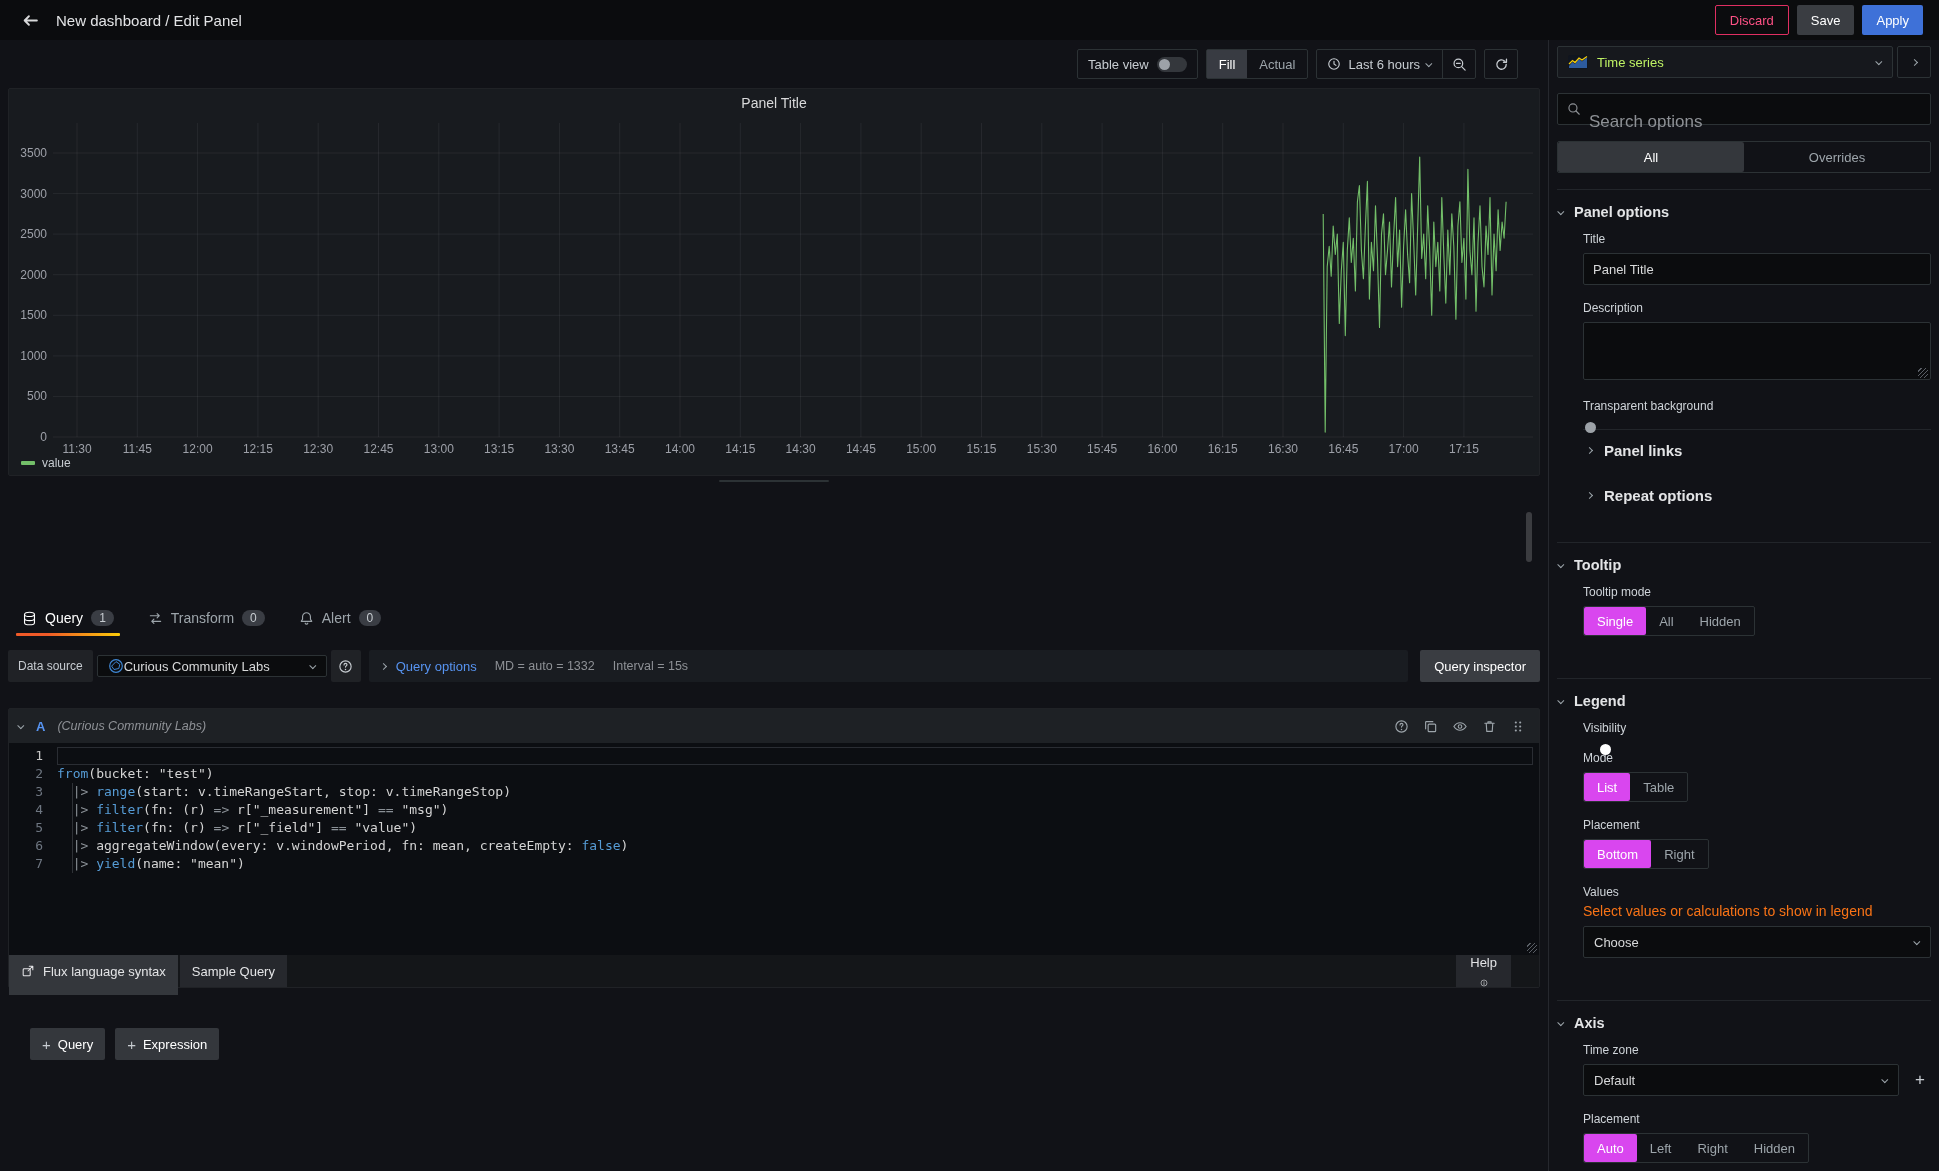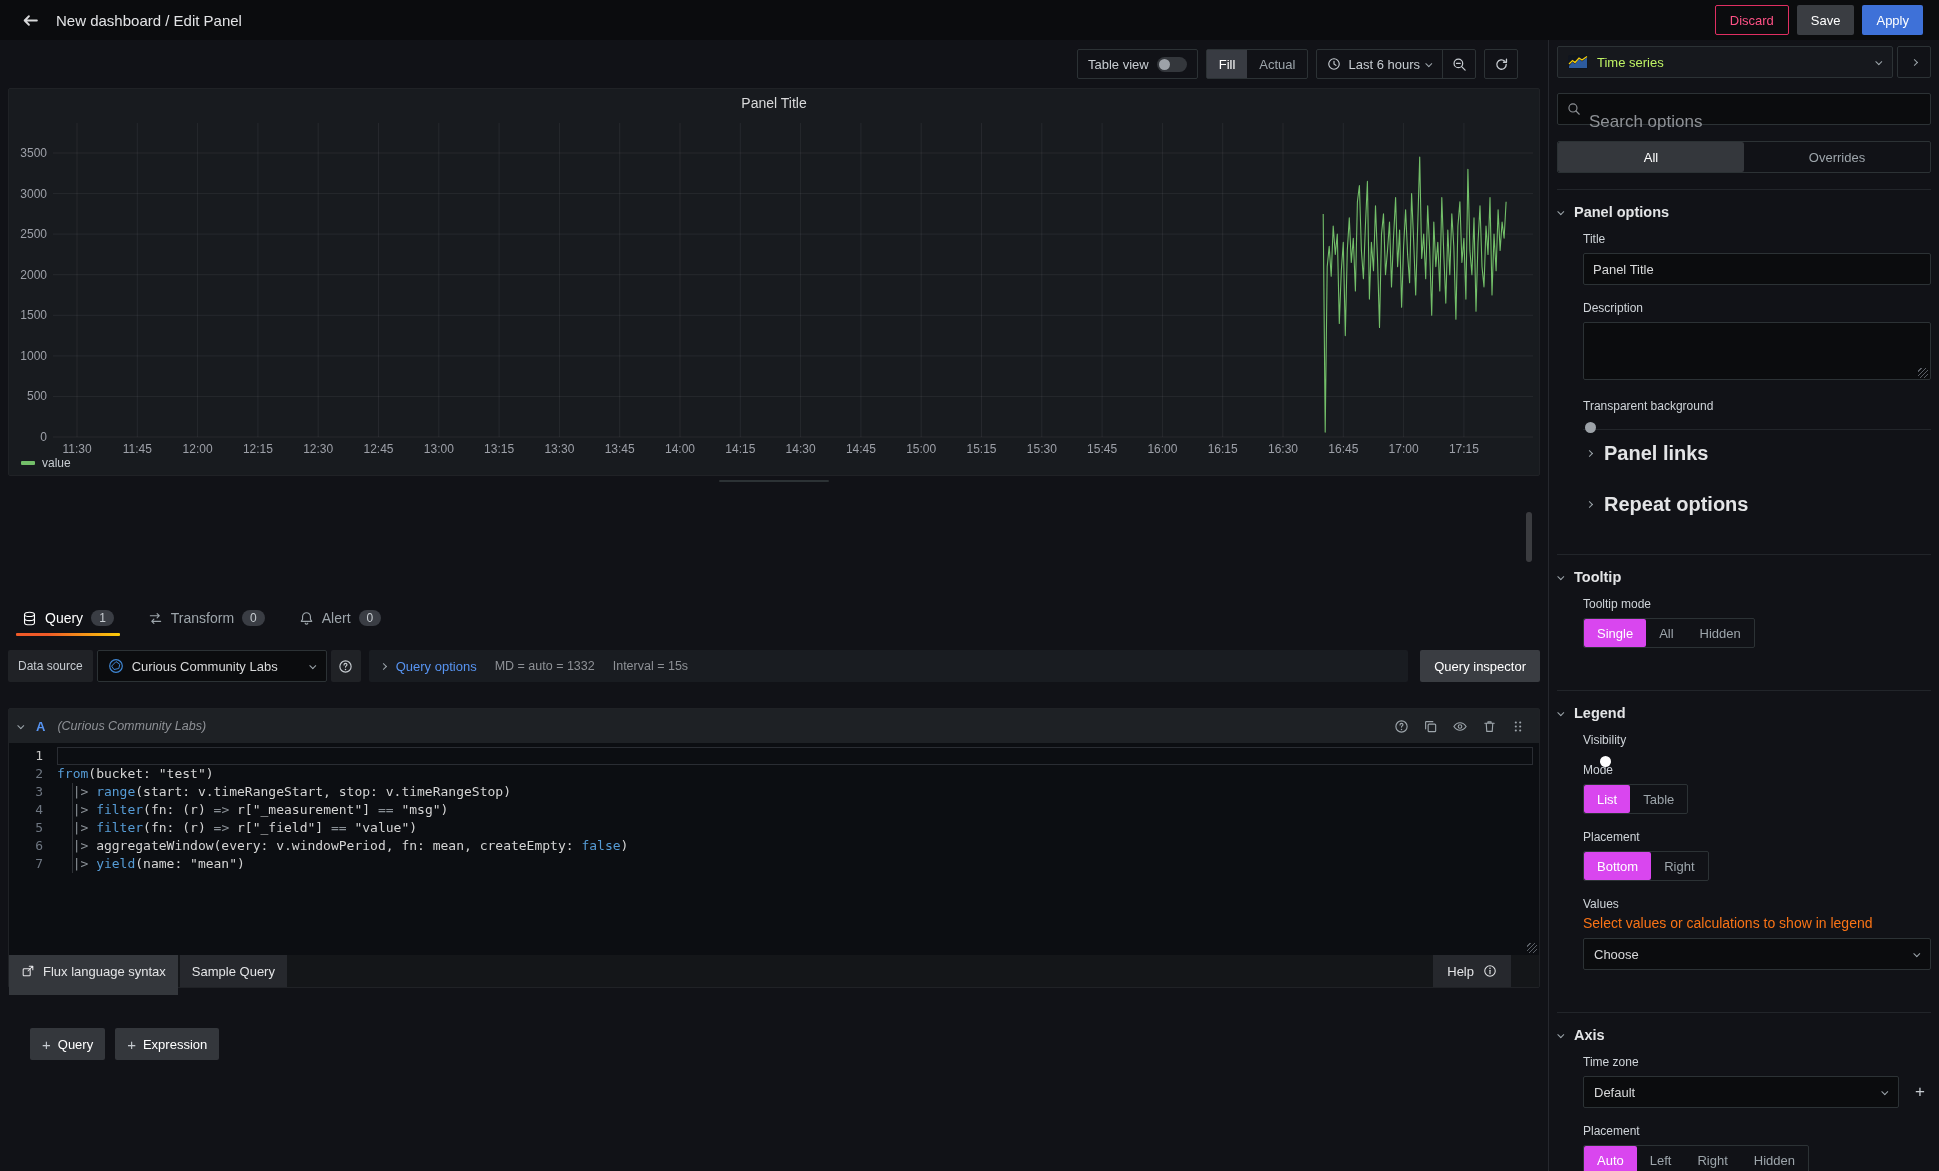--- a/index.html
+++ b/index.html
@@ -61,22 +61,22 @@
     color:#9da5ab; cursor:pointer; font-size:14px; }
   .tab.active { color:#fff; font-weight:500; }
   .tab.active::after { content:""; position:absolute; left:0; right:0; bottom:0; height:3px;
     background:linear-gradient(90deg,#f05a28 30%,#fbca0a 99%); border-radius:1px; }
   .badge { background:#3a3d44; color:#c7ccd1; border-radius:9px; padding:1px 8px; font-size:12px; font-weight:400; }
 
   
   .ds-row { display:flex; align-items:center; margin-top:14px; height:32px; gap:4px; }
   .ds-label { background:#202226; height:32px; display:flex; align-items:center; padding:0 10px;
     border-radius:2px; font-size:12px; font-weight:500; color:#c7ccd1; }
-  .ds-select { background:#0b0c0e; border:1px solid #2c3235; border-radius:2px; height:32px;
-    display:flex; align-items:center; gap:8px; padding:0 10px; min-width:230px; cursor:pointer; }
+  .ds-select { background:#0b0c0e; border:1px solid #2c3235; border-radius:2px; height:22px;
+    display:flex; align-items:center; gap:0; padding:0 10px; min-width:230px; cursor:pointer; }
   .ds-select .name { flex:1; font-size:13px; color:#d8d9da; }
   .icon-btn { width:30px; height:32px; background:#202226; border-radius:2px; display:flex;
     align-items:center; justify-content:center; color:#c7ccd1; cursor:pointer; }
   .qo-bar { flex:1; background:#191c21; height:32px; border-radius:2px; display:flex; align-items:center;
     gap:10px; padding:0 12px; margin-left:4px; }
   .qo-link { color:#5794f2; font-weight:500; cursor:pointer; }
   .qo-meta { color:#8e9196; font-size:12.5px; margin-left:8px; }
   .btn-inspector { background:#3a3d42; color:#fff; height:32px; display:flex; align-items:center;
     padding:0 14px; border-radius:2px; margin-left:8px; font-weight:500; cursor:pointer; }
 
@@ -99,21 +99,21 @@
   .indent-guide { position:absolute; left:63px; top:40px; width:1px; height:90px; background:#2f3237; }
   .resize-corner { position:absolute; right:2px; bottom:2px; width:10px; height:10px;
     background:repeating-linear-gradient(135deg, transparent 0 2px, #5a5f66 2px 3px); cursor:nwse-resize; }
   .qfoot { height:32px; background:#141619; display:flex; align-items:center; padding:0 0 0 0; }
   .btn-syntax { background:#34373c; color:#e3e4e6; height:47px; display:flex; align-items:center; gap:8px;
     padding:0 12px; font-weight:500; cursor:pointer; }
   .btn-sample { background:#26282d; color:#e3e4e6; height:32px; display:flex; align-items:center;
     padding:0 12px; font-weight:500; cursor:pointer; margin-left:2px; }
   .qfoot .fspace { flex:1; }
   .btn-help { background:#26282d; color:#e3e4e6; height:32px; display:flex; align-items:center; gap:9px;
-    padding:0 14px; font-weight:500; cursor:pointer; margin-right:28px; }
+    padding:0 14px; font-weight:500; cursor:pointer; margin-right:28px;flex-direction:column; }
 
   .add-row { display:flex; gap:10px; margin-top:40px; padding-left:22px; }
   .btn-add { background:#34373c; color:#fff; height:32px; display:flex; align-items:center; gap:7px;
     padding:0 12px; border-radius:2px; font-weight:500; cursor:pointer; }
   .plus { font-size:15px; color:#c7ccd1; }
 
   
   .viz-row { display:flex; gap:4px; }
   .viz-select { flex:1; height:32px; border:1px solid #2c3235; border-radius:2px; background:#16181d;
     display:flex; align-items:center; gap:9px; padding:0 10px; cursor:pointer; }
@@ -144,21 +144,21 @@
   .t-area { width:100%; height:58px; background:#0b0c0e; border:1px solid #2c3235; border-radius:2px;
     color:#d8d9da; padding:6px 9px; font-family:inherit; font-size:13px; outline:none; resize:none; position:relative; }
   .ta-wrap { position:relative; }
   .ta-wrap .resize-corner { right:3px; bottom:5px; }
   .seg-group { display:inline-flex; height:30px; border:1px solid #2c3235; border-radius:2px; background:#111217; }
   .seg-group .seg { padding:0 13px; display:flex; align-items:center; color:#9da5ab; cursor:pointer; border-radius:2px; }
   .seg-group .seg.on { background:#d946ef; color:#fff; font-weight:500; }
   .collapse-row { display:flex; align-items:center; gap:12px; padding:12px 0 12px 4px;
     border-top:1px solid #22252a; margin-top:4px; cursor:pointer; }
   .collapse-row:first-of-type { margin-top:10px; }
-  .collapse-row .cr-label { font-size:20px; font-weight:600; color:#e3e4e6; }
+  .collapse-row .cr-label { font-size:15px; font-weight:600; color:#e3e4e6; }
   .select-box { height:32px; background:#0b0c0e; border:1px solid #2c3235; border-radius:2px;
     display:flex; align-items:center; padding:0 10px; cursor:pointer; color:#d8d9da; }
   .select-box .sel-val { flex:1; }
   .tz-row { display:flex; align-items:center; gap:10px; }
   .tz-row .select-box { flex:1; }
   .plus-btn { width:22px; height:22px; display:flex; align-items:center; justify-content:center;
     color:#c7ccd1; font-size:17px; cursor:pointer; }
 
   
   .chev { width:7px; height:7px; border-left:1.6px solid currentColor; border-bottom:1.6px solid currentColor;

